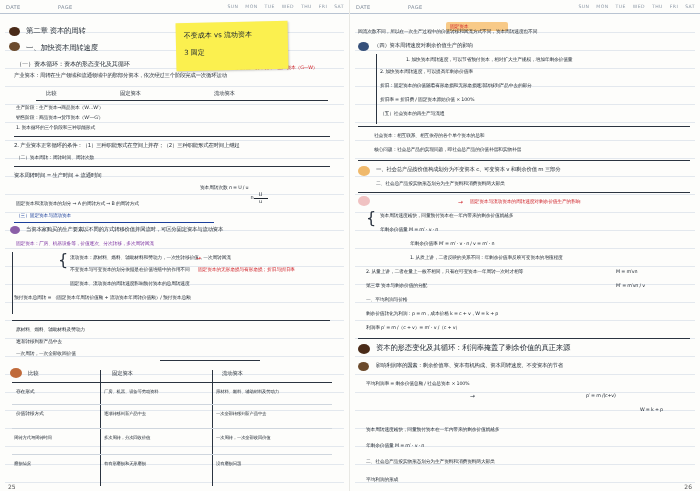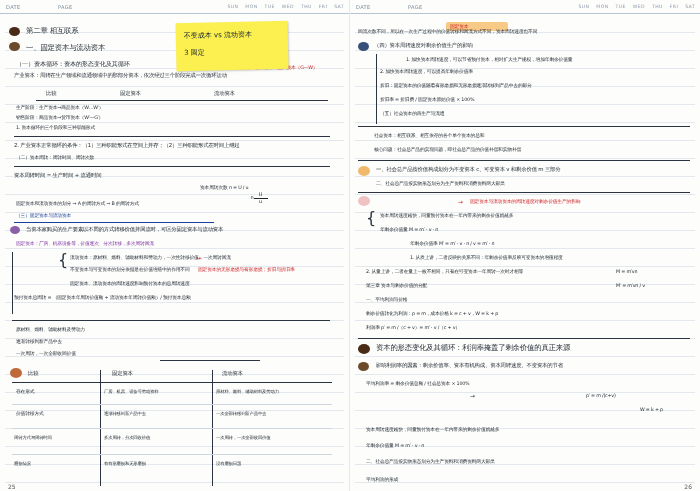--- a/index.html
+++ b/index.html
@@ -126,24 +126,24 @@
         <i style="top:360px"></i>
       <i style="top:378px"></i>
         <i style="top:396px"></i>
         <i style="top:414px"></i>
         <i style="top:432px"></i>
       <i style="top:450px"></i>
         <i style="top:468px"></i>
     </div>
 
     <span class="bullet" style="left:9px; top:13px; width:11px; height:9px; background:#4a2b18;"></span>
-    <div class="ln bg" style="left:26px; top:13px;">第二章 相互联系</div>
+    <div class="ln bg" style="left:26px; top:13px;">第二章 资本的周转</div>
 
     <span class="bullet" style="left:9px; top:28px; width:11px; height:9px; background:#6b4a2c;"></span>
-    <div class="ln bg" style="left:26px; top:30px;">一、固定资本与流动资本</div>
+    <div class="ln bg" style="left:26px; top:30px;">一、加快资本周转速度</div>
 
     <div class="ln" style="left:16px; top:46px;">（一）资本循环：资本的形态变化及其循环</div>
     <div class="ln sm" style="left:14px; top:58px;">产业资本：周转在生产领域和流通领域中的那部分资本，依次经过三个阶段完成一次循环运动</div>
     <div class="ln xs red" style="left:232px; top:50px;">购买阶段：货币资本→生产资本（G—W）</div>
 
     <div class="ln sm" style="left:46px; top:76px;">比较</div>
     <div class="ln sm" style="left:120px; top:76px;">固定资本</div>
     <div class="ln sm" style="left:214px; top:76px;">流动资本</div>
     <div class="ulk" style="left:36px; top:86px; width:292px;"></div>
     <div class="ln xs" style="left:16px; top:90px;">生产阶段：生产资本→商品资本（W…W′）</div>

